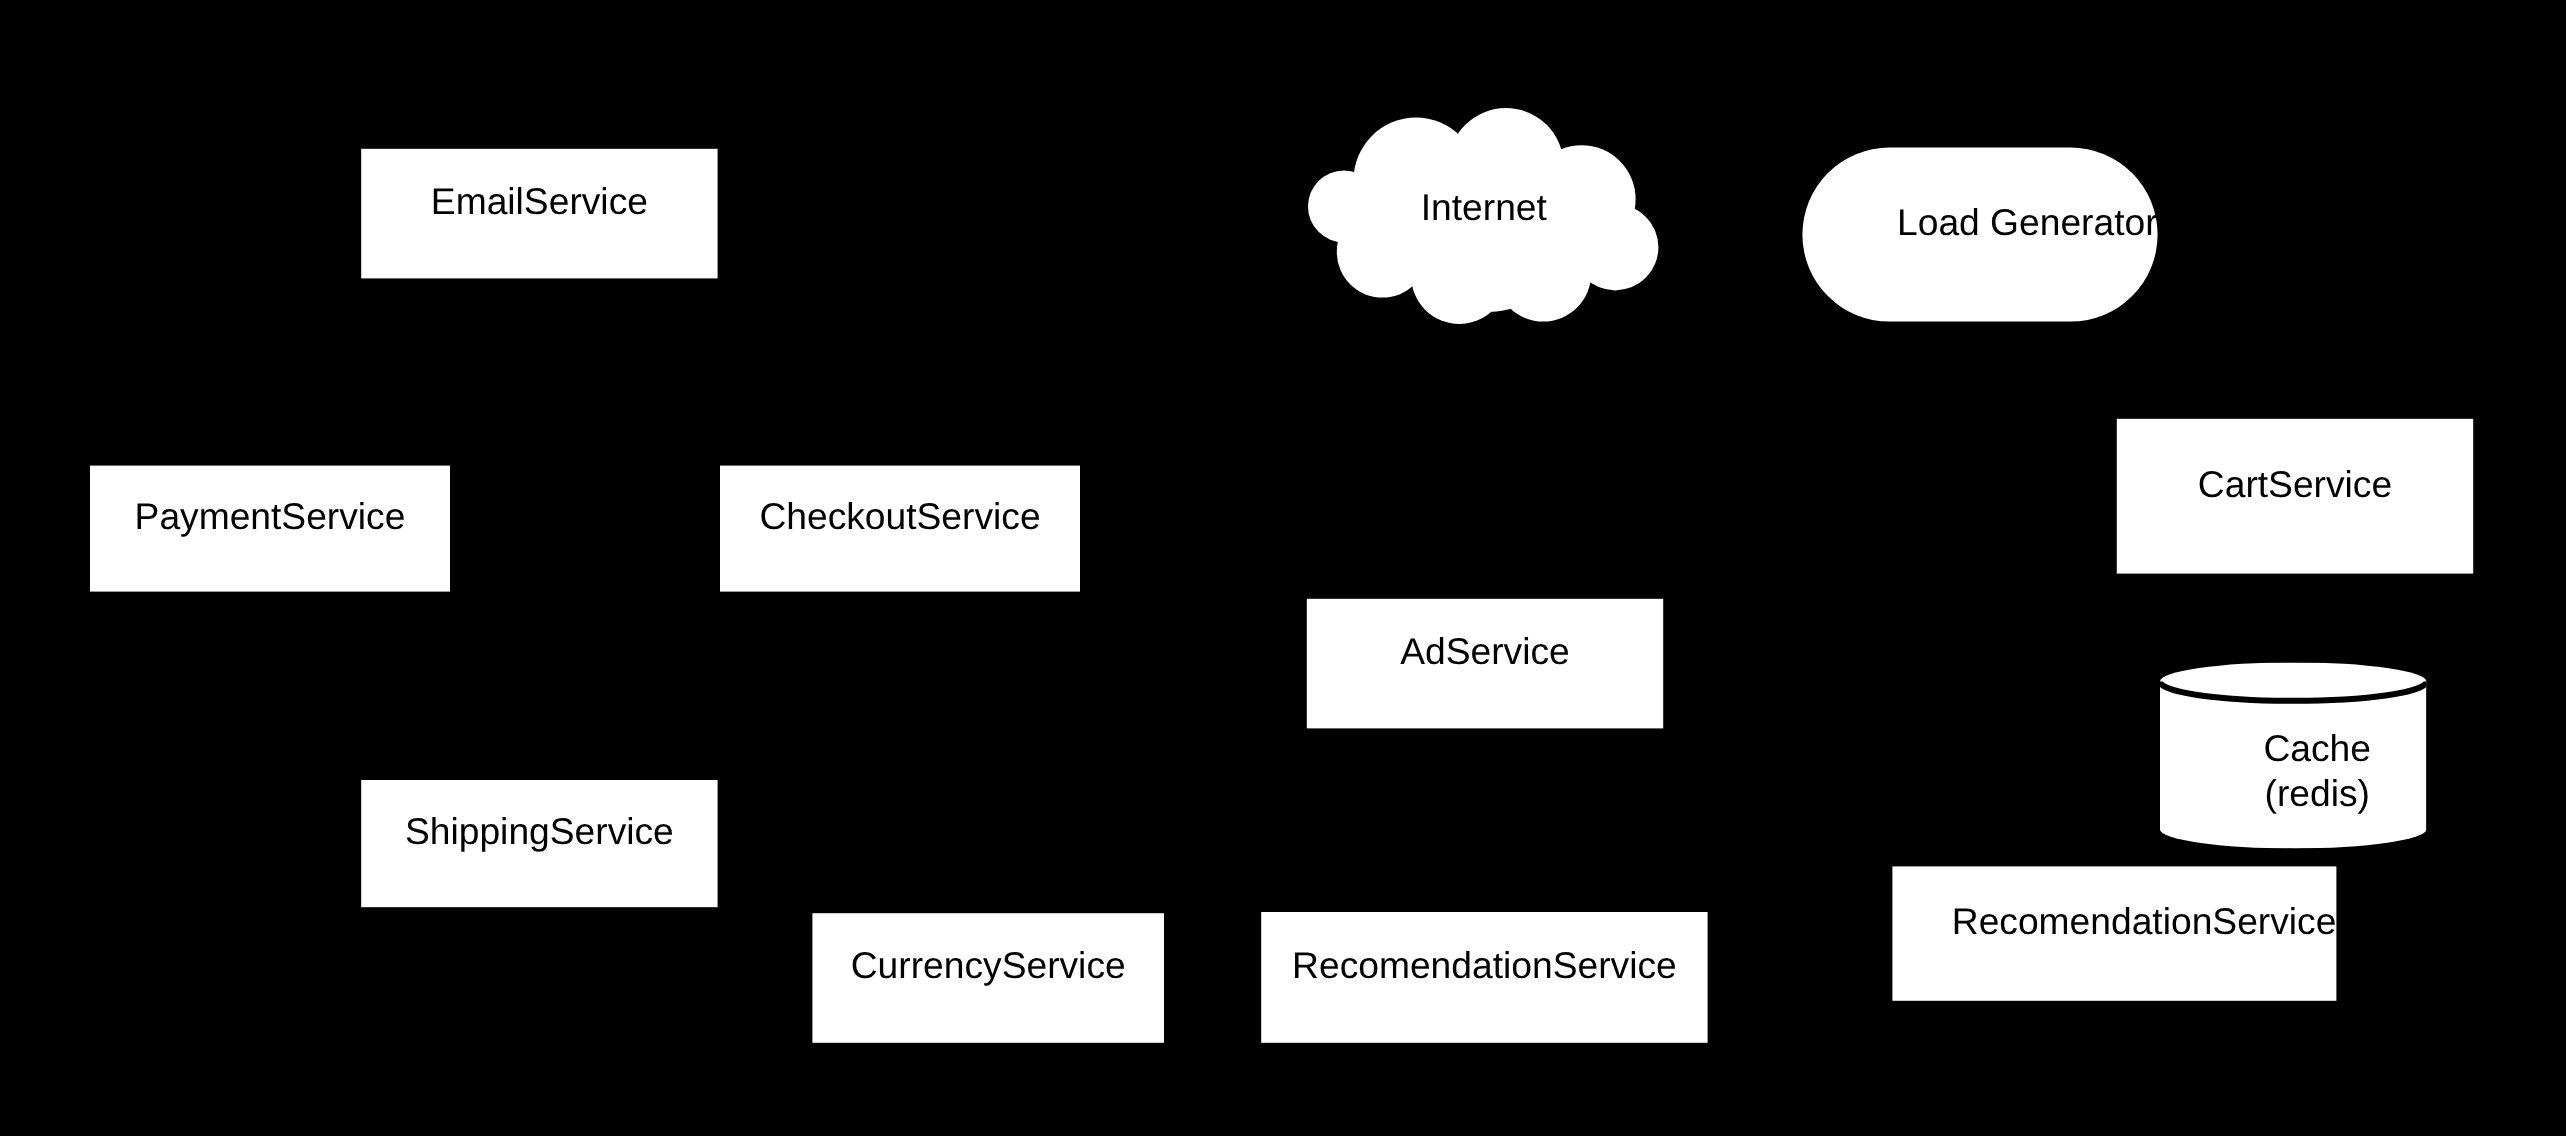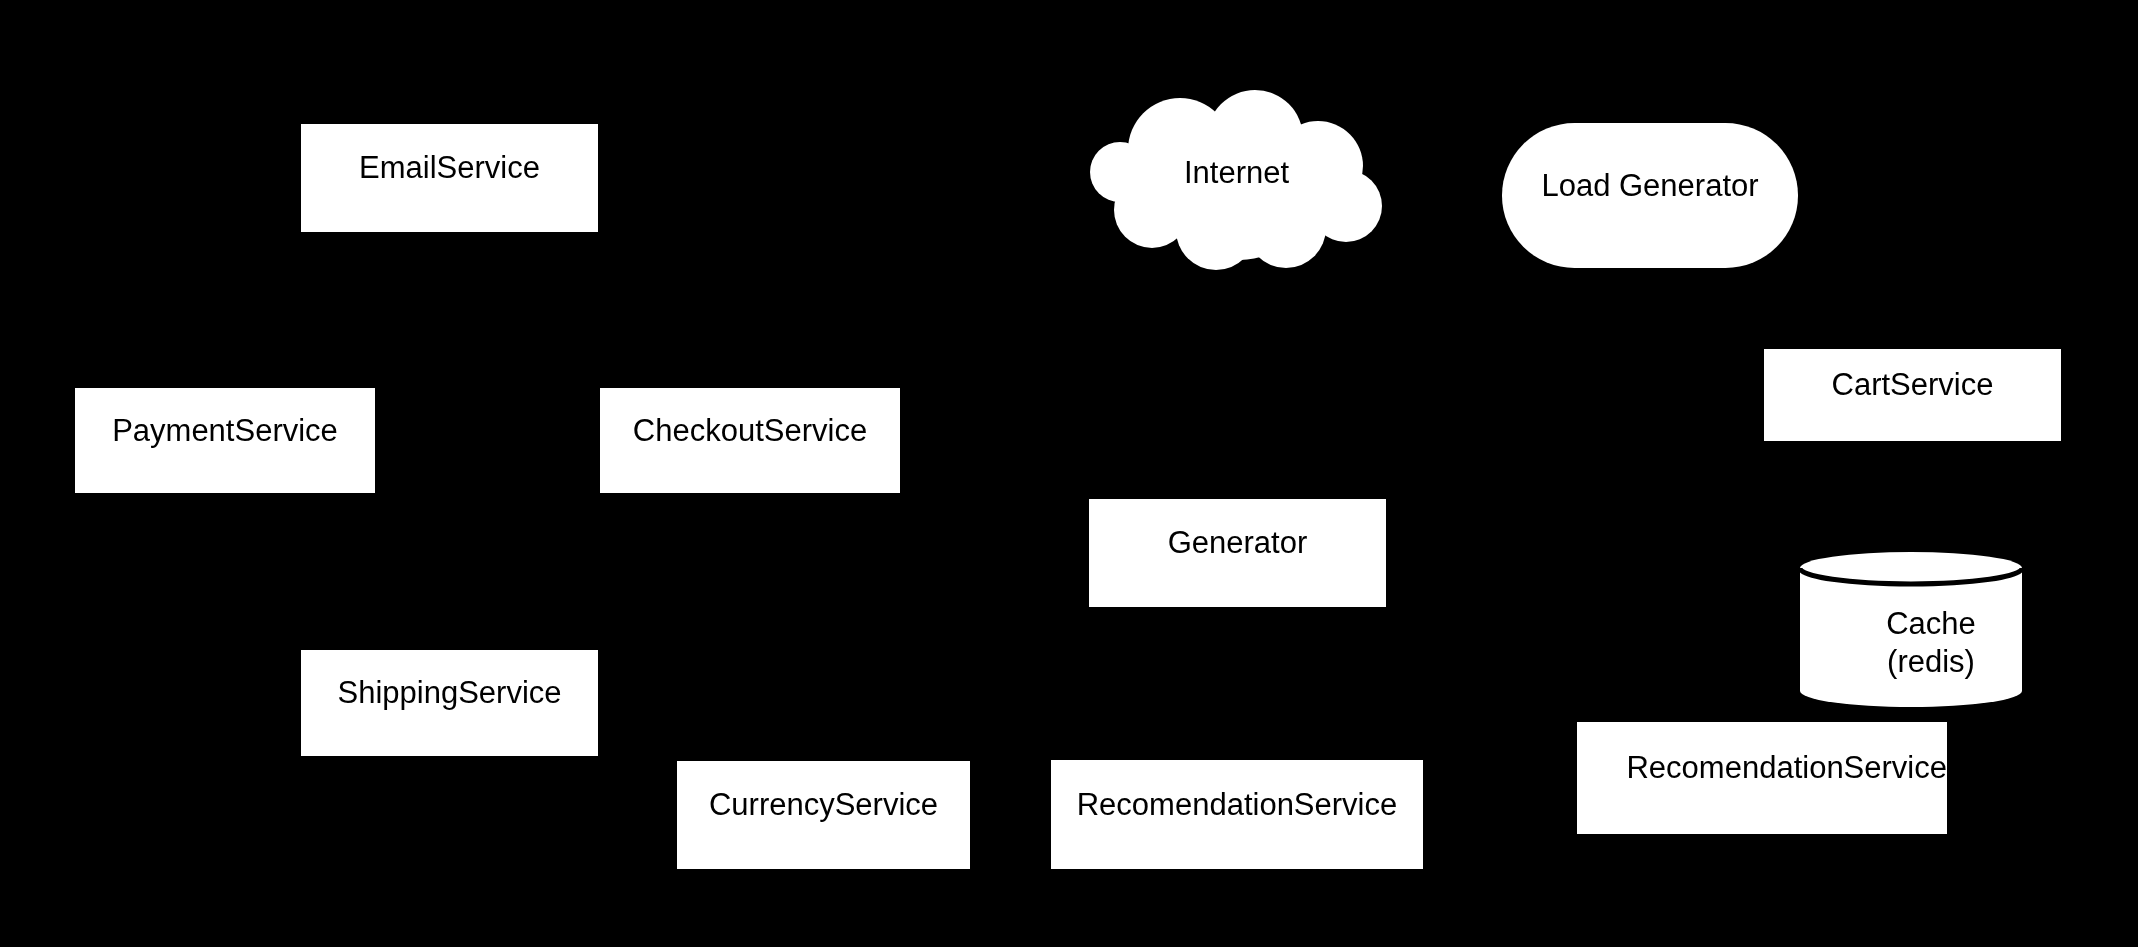--- a/index.html
+++ b/index.html
@@ -23,20 +23,21 @@
     justify-content: center;
     text-align: center;
     background: #ffffff;
     color: #000000;
     font-size: 31px;
     line-height: 38px;
     padding-bottom: 20px; 
   }
   .stadium {
     border-radius: 73px;
+    justify-content: flex-end;
   }
   .shape-node {
     position: absolute;
     background: transparent;
     padding: 0;
   }
   .shape-node svg {
     position: absolute;
     left: 0;
     top: 0;
@@ -60,21 +61,21 @@
   .cloud-label { padding-bottom: 12px; }
   .cylinder-label { padding-top: 26px; margin-left: 40px; }
 
   
   #node-email            { left: 301px;  top: 124px; width: 297px; height: 108px; }
   #node-ad               { left: 677px;  top: 200px; width: 220px; height: 107px; }
   #node-internet         { left: 1090px; top: 88px;  width: 293px; height: 182px; }
   #node-loadgen          { left: 1502px; top: 123px; width: 296px; height: 145px; }
   #node-payment          { left: 75px;   top: 388px; width: 300px; height: 105px; }
   #node-checkout         { left: 600px;  top: 388px; width: 300px; height: 105px; }
-  #node-cart             { left: 1764px; top: 349px; width: 297px; height: 92px; }
+  #node-cart             { left: 1764px; top: 349px; width: 297px; height: 129px; }
   #node-frontend         { left: 1089px; top: 499px; width: 297px; height: 108px; }
   #node-cache            { left: 1800px; top: 552px; width: 222px; height: 155px; }
   #node-shipping         { left: 301px;  top: 650px; width: 297px; height: 106px; }
   #node-currency         { left: 677px;  top: 761px; width: 293px; height: 108px; }
   #node-productcatalog   { left: 1051px; top: 760px; width: 372px; height: 109px; }
   #node-recomendation    { left: 1577px; top: 722px; width: 370px; height: 112px; justify-content: flex-end; }
 </style>
 </head>
 <body>
 
@@ -91,21 +92,21 @@
 
   <div class="node" id="node-checkout">
     <span>CheckoutService</span>
   </div>
 
   <div class="node" id="node-cart">
     <span>CartService</span>
   </div>
 
   <div class="node" id="node-frontend">
-    <span>Generator</span>
+    <span>AdService</span>
   </div>
 
   <div class="node" id="node-shipping">
     <span>ShippingService</span>
   </div>
 
   <div class="node" id="node-currency">
     <span>CurrencyService</span>
   </div>
 

